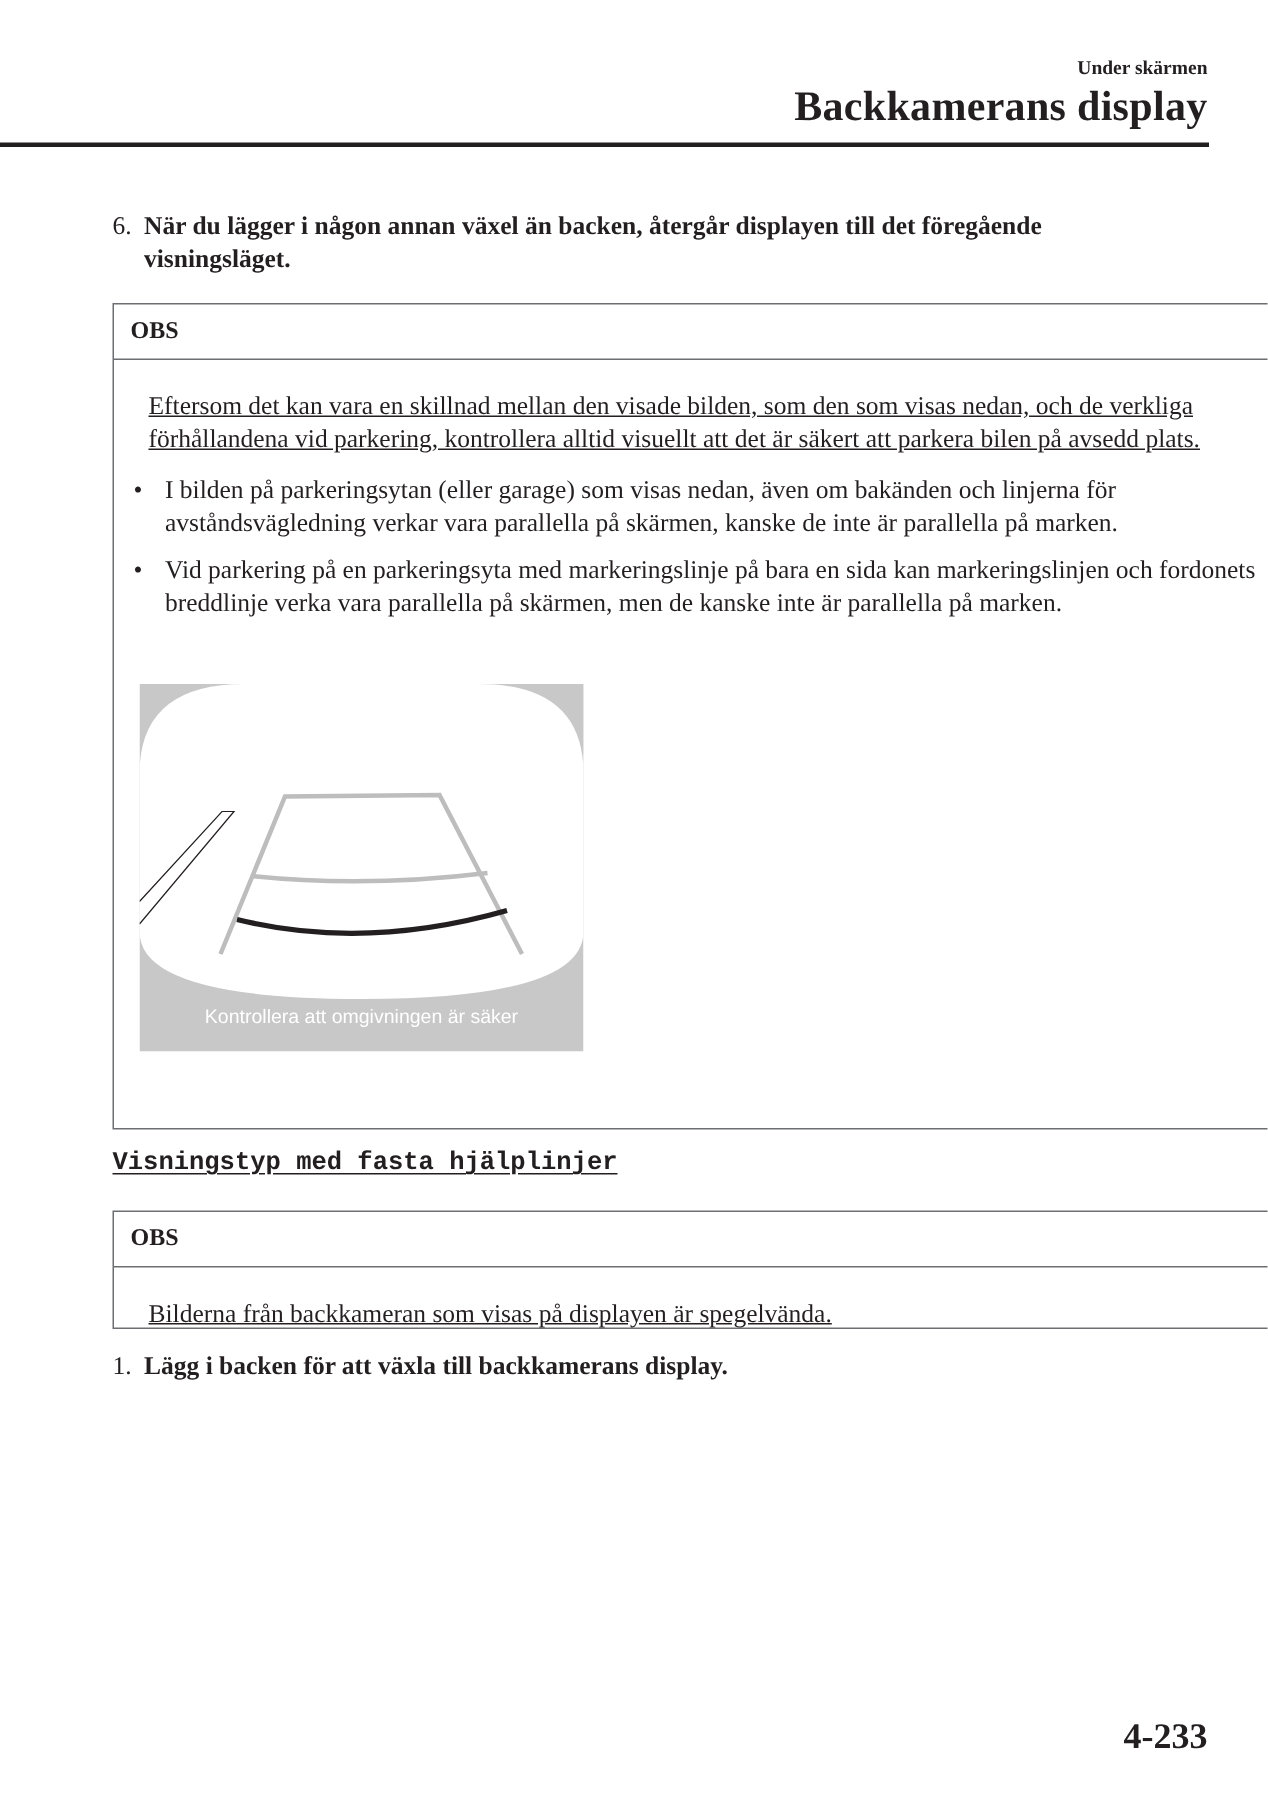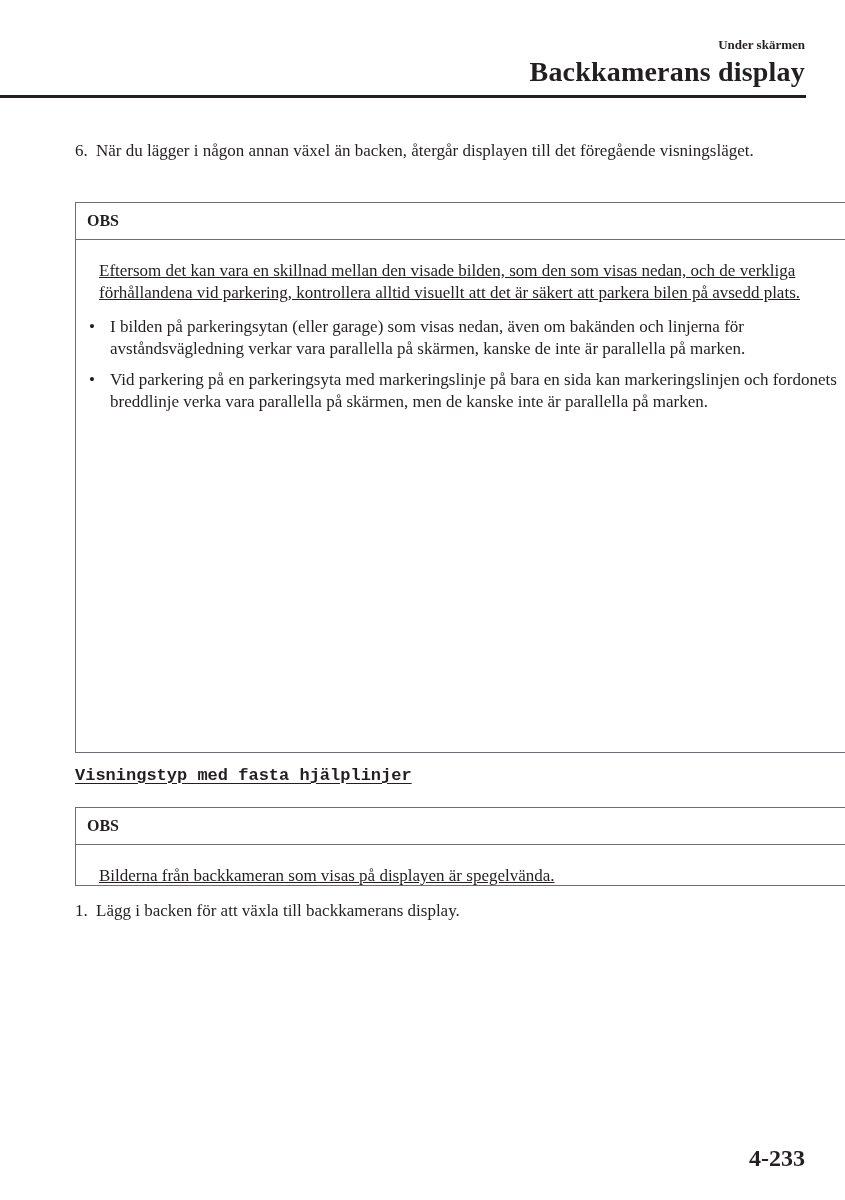--- a/index.html
+++ b/index.html
@@ -15,21 +15,21 @@
     position: absolute; right: 40px; top: 56px;
     font-size: 28px; font-weight: bold; letter-spacing: 0.2px;
   }
   .title-rule {
     position: absolute; left: 0; top: 95px; width: 806px; height: 3px; background: #231f20;
   }
   .step {
     position: absolute; left: 75px; font-size: 17px; line-height: 22px;
   }
   .step .num { position: absolute; left: 0; top: 0; }
-  .step .txt { display: block; padding-left: 21px; }
+  .step .txt { display: block; padding-left: 21px; font-weight: bold; }
   .obs-box {
     position: absolute; left: 75px; width: 800px; border: 1px solid #6d6e71; box-sizing: border-box;
   }
   .obs-head {
     height: 37px; border-bottom: 1px solid #6d6e71; box-sizing: border-box;
     font-weight: bold; font-size: 16px; padding: 9px 11px 0 11px;
   }
   .obs-body { padding: 8px 11px 0 11px; font-size: 17px; line-height: 22px; }
   .obs-body p { margin: 12px; text-decoration: underline; }
   .bullet { position: relative; padding-left: 23px; margin-top: 9px; }
@@ -64,20 +64,34 @@
     <div class="bullet">
       <span class="dot">•</span>
       <span>I bilden på parkeringsytan (eller garage) som visas nedan, även om bakänden och linjerna för avståndsvägledning verkar vara parallella på skärmen, kanske de inte är parallella på marken.</span>
     </div>
     <div class="bullet">
       <span class="dot">•</span>
       <span>Vid parkering på en parkeringsyta med markeringslinje på bara en sida kan markeringslinjen och fordonets breddlinje verka vara parallella på skärmen, men de kanske inte är parallella på marken.</span>
     </div>
   </div>
 
+  <div class="camera-fig">
+    <svg width="296" height="245" viewBox="0 0 296 245" xmlns="http://www.w3.org/2000/svg">
+      <rect x="0" y="0" width="296" height="245" fill="#c8c8c8"></rect>
+      <path d="M0,60 Q0,0 70,0 L226,0 Q296,0 296,60 L296,165 Q296,210 148,210 Q0,210 0,165 Z" fill="#ffffff"></path>
+      <path d="M40,0 L256,0 Q296,0 296,55 L296,0 Z" fill="#c8c8c8"></path>
+
+      <path d="M0,145 L55,85 L63,85 L0,160" fill="none" stroke="#231f20" stroke-width="0.8"></path>
+
+      <path d="M54,180 L97,75 L200,74 L255,180" fill="none" stroke="#bdbdbd" stroke-width="3"></path>
+      <path d="M75,128 Q150,136 232,126" fill="none" stroke="#bdbdbd" stroke-width="3"></path>
+      <path d="M65,157 Q150,178 245,151" fill="none" stroke="#231f20" stroke-width="3.5"></path>
+    </svg>
+    <div style="position:absolute; left:0; right:0; bottom:16px; text-align:center; font-family:'Liberation Sans', sans-serif; font-size:13px; color:#ffffff;">Kontrollera att omgivningen är säker</div>
+  </div>
 </div>
 
 <div class="sub-heading">Visningstyp med fasta hjälplinjer</div>
 
 <div class="obs-box" style="top:807px; height:79px;">
   <div class="obs-head">OBS</div>
   <div class="obs-body" style="padding-top:8px;">
     <p>Bilderna från backkameran som visas på displayen är spegelvända.</p>
   </div>
 </div>

